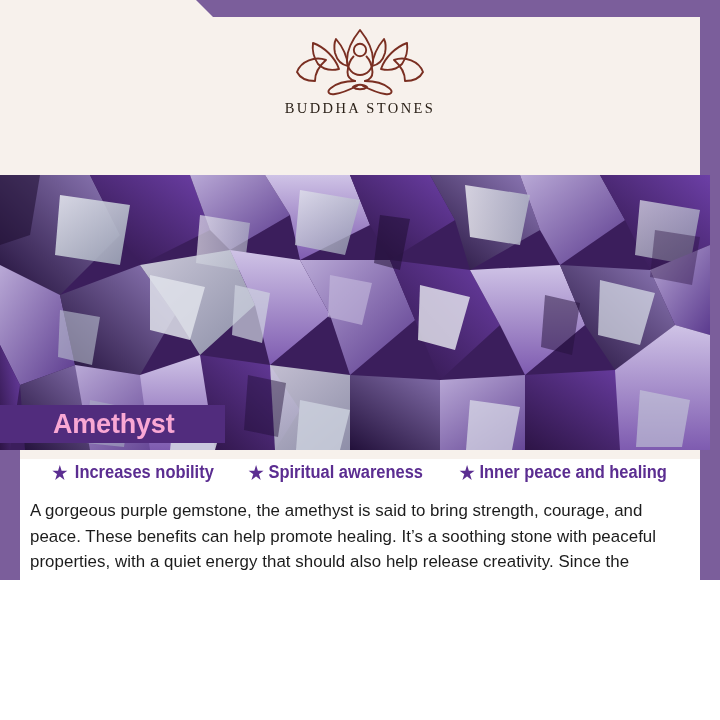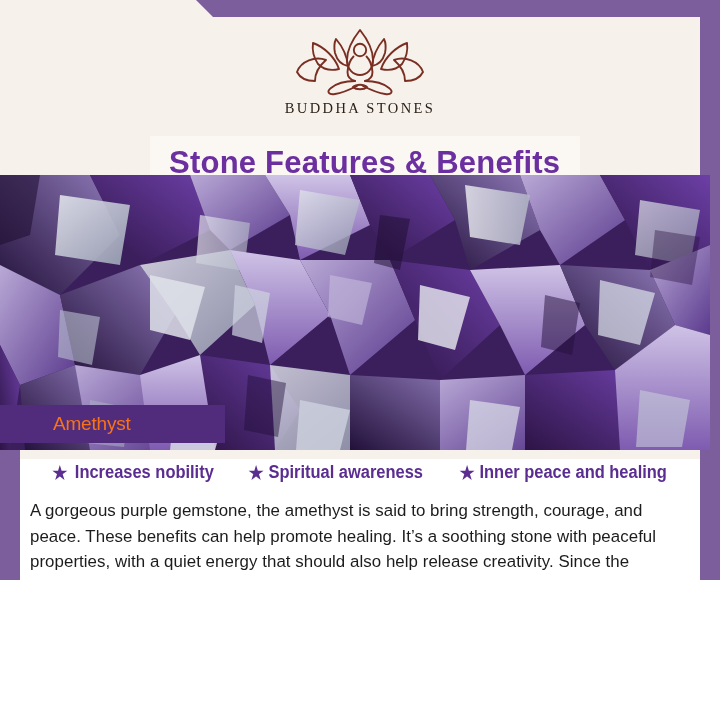--- a/index.html
+++ b/index.html
@@ -101,23 +101,23 @@
   .stone-tag {
     position: absolute;
     left: 0; top: 405px;
     width: 225px; height: 38px;
     background: #512c7d;
     display: flex;
     align-items: center;
   }
   .stone-tag span {
     margin-left: 53px;
-    color: #f97316;
-    font-weight: normal;
-    font-size: 19px;
+    color: #f9a8d4;
+    font-weight: bold;
+    font-size: 27px;
     letter-spacing: -0.2px;
   }
 
   
   .content {
     position: absolute;
     left: 20px; top: 450px;
     width: 680px; height: 252px;
     background: #ffffff;
   }
@@ -204,23 +204,20 @@
 
           <path d="M70 56 C62 56 52 58 46 63 C41 67 44 70 50 69 C58 68 66 64 72 61"></path>
           <path d="M80 56 C88 56 98 58 104 63 C109 67 106 70 100 69 C92 68 84 64 78 61"></path>
 
           <path d="M68 62 C71 59 79 59 82 62 C79 65 71 65 68 62 Z"></path>
         </g>
       </svg>
       <div class="logo-word">BUDDHA STONES</div>
     </div>
 
-    <div class="title-plate">
-      <div class="title-text">Stone Features &amp; Benefits</div>
-    </div>
   </div>
 
   <div class="hero">
     <svg viewBox="0 0 710 275" preserveAspectRatio="none">
       <defs>
         <linearGradient id="gA" x1="0" y1="0" x2="1" y2="1">
           <stop offset="0" stop-color="#b9a9d6"></stop>
             <stop offset="1" stop-color="#5b3a8e"></stop>
         </linearGradient>
         <linearGradient id="gB" x1="0" y1="0" x2="1" y2="1">

